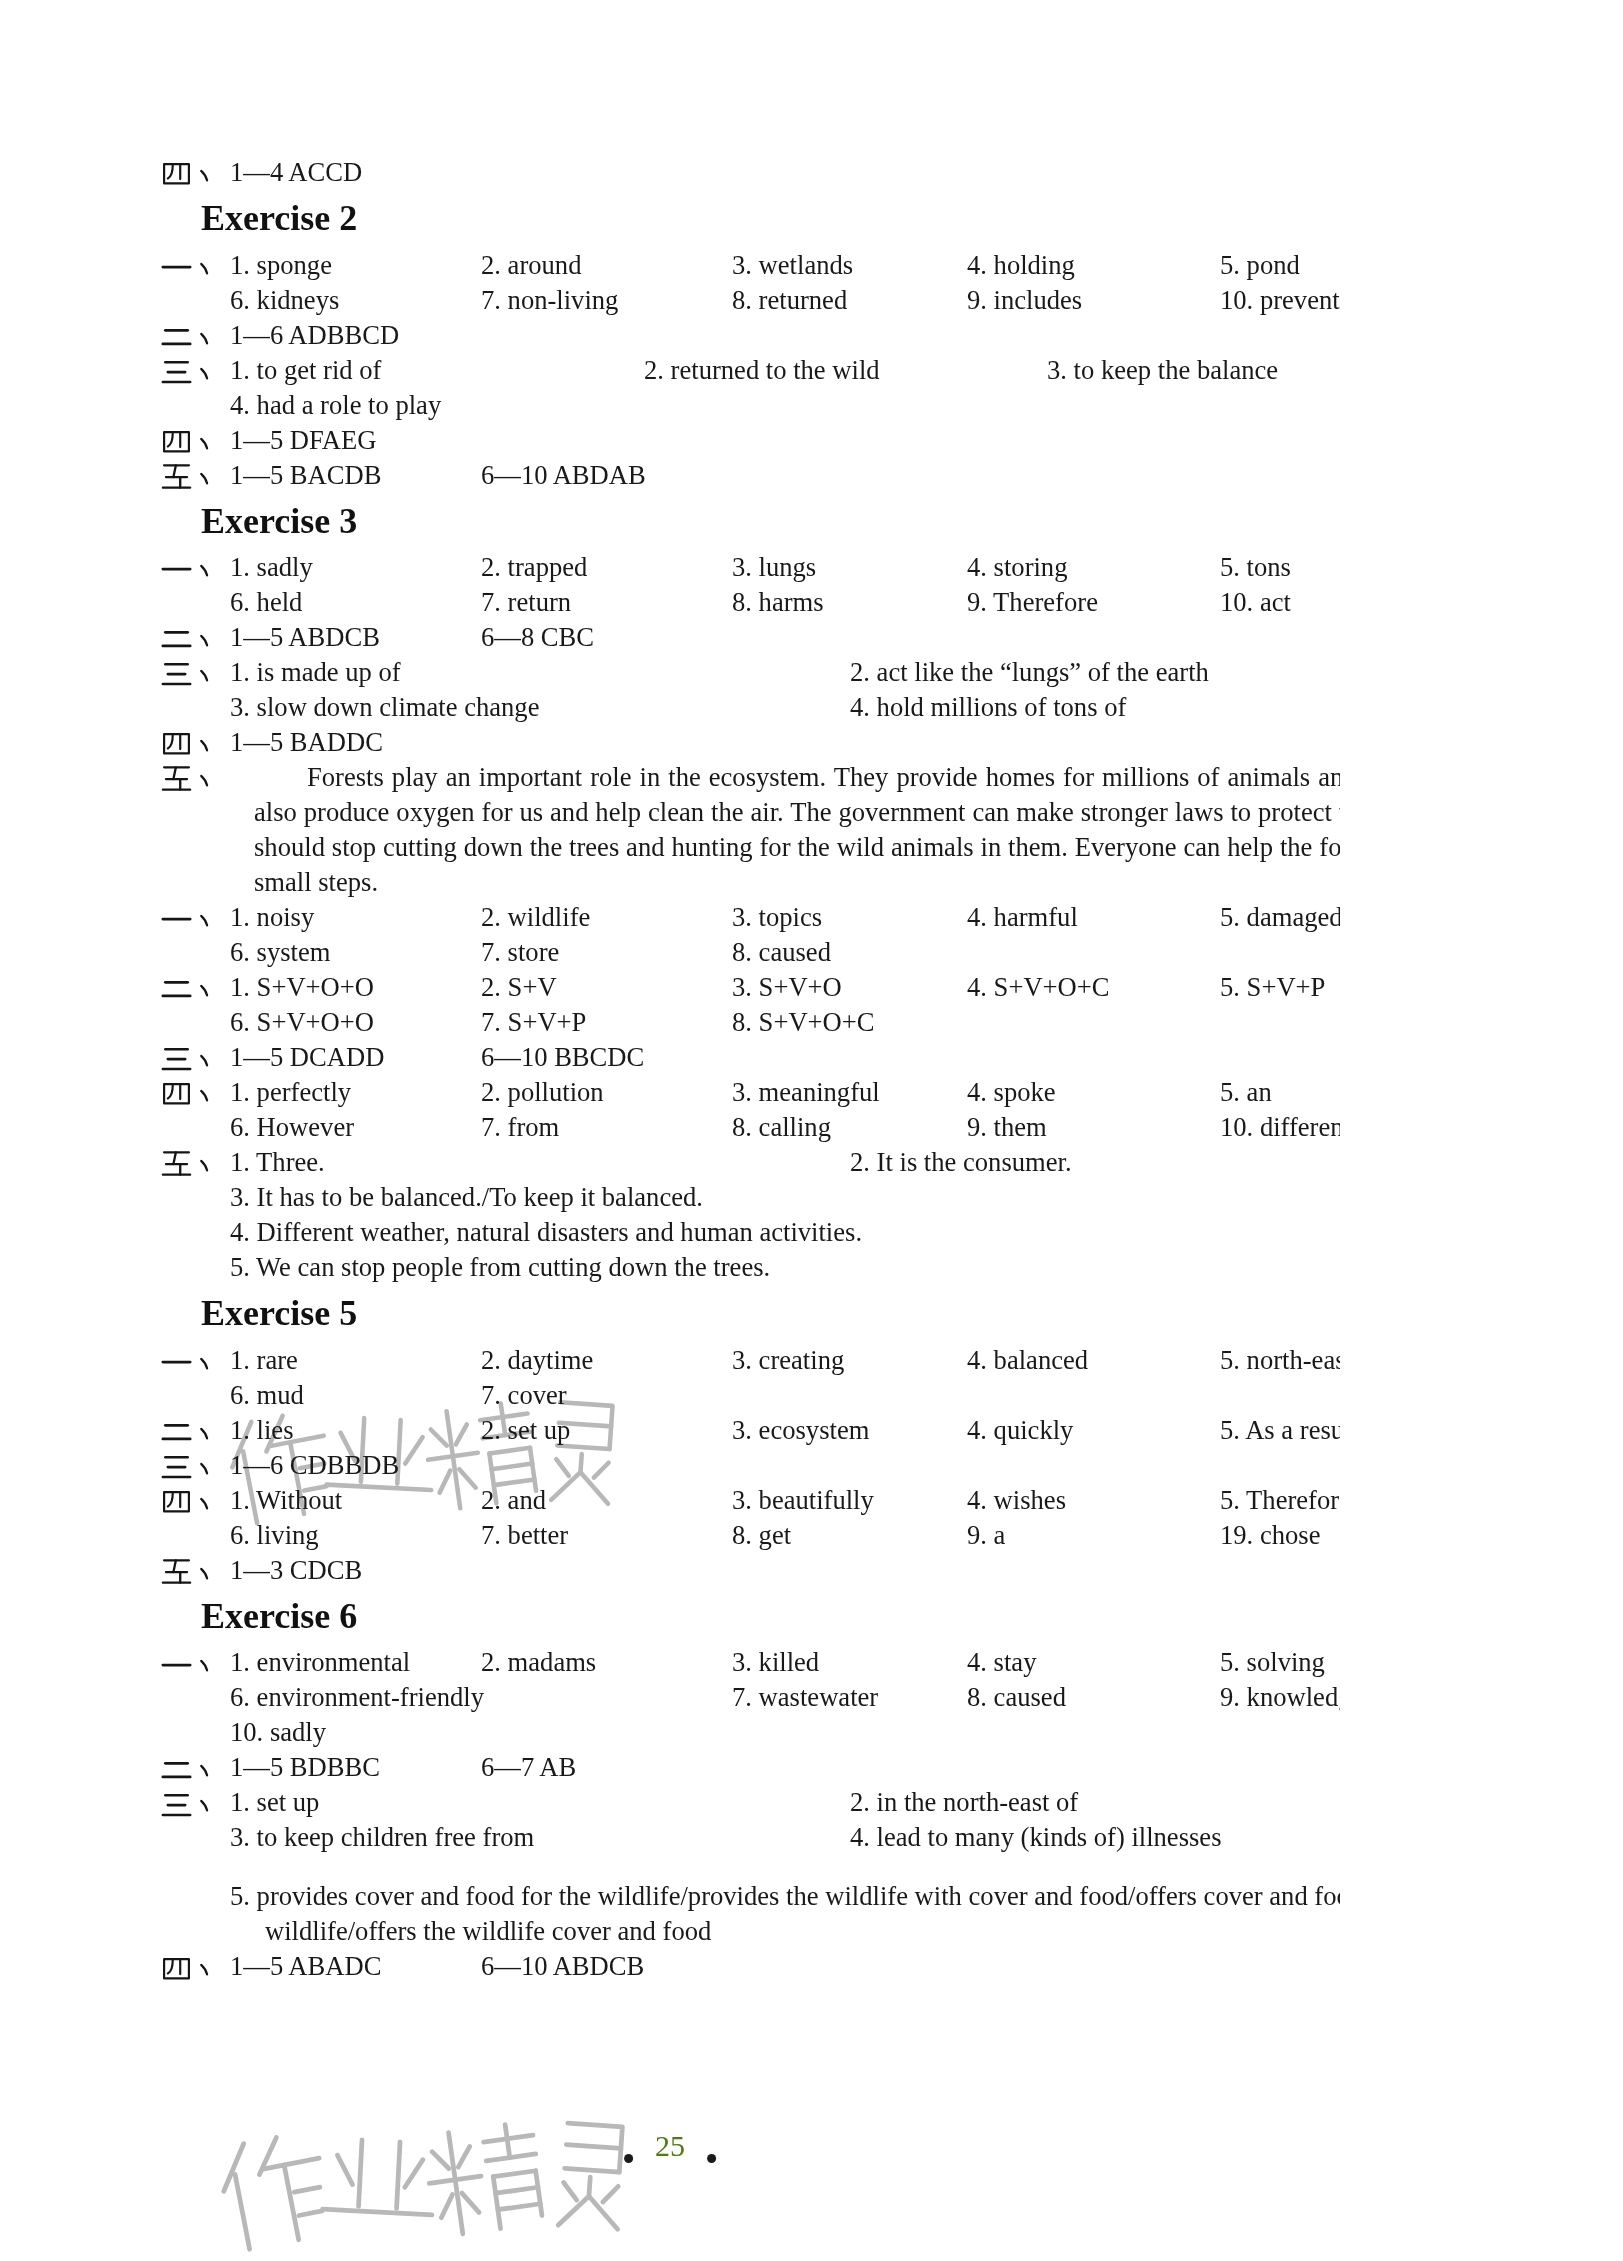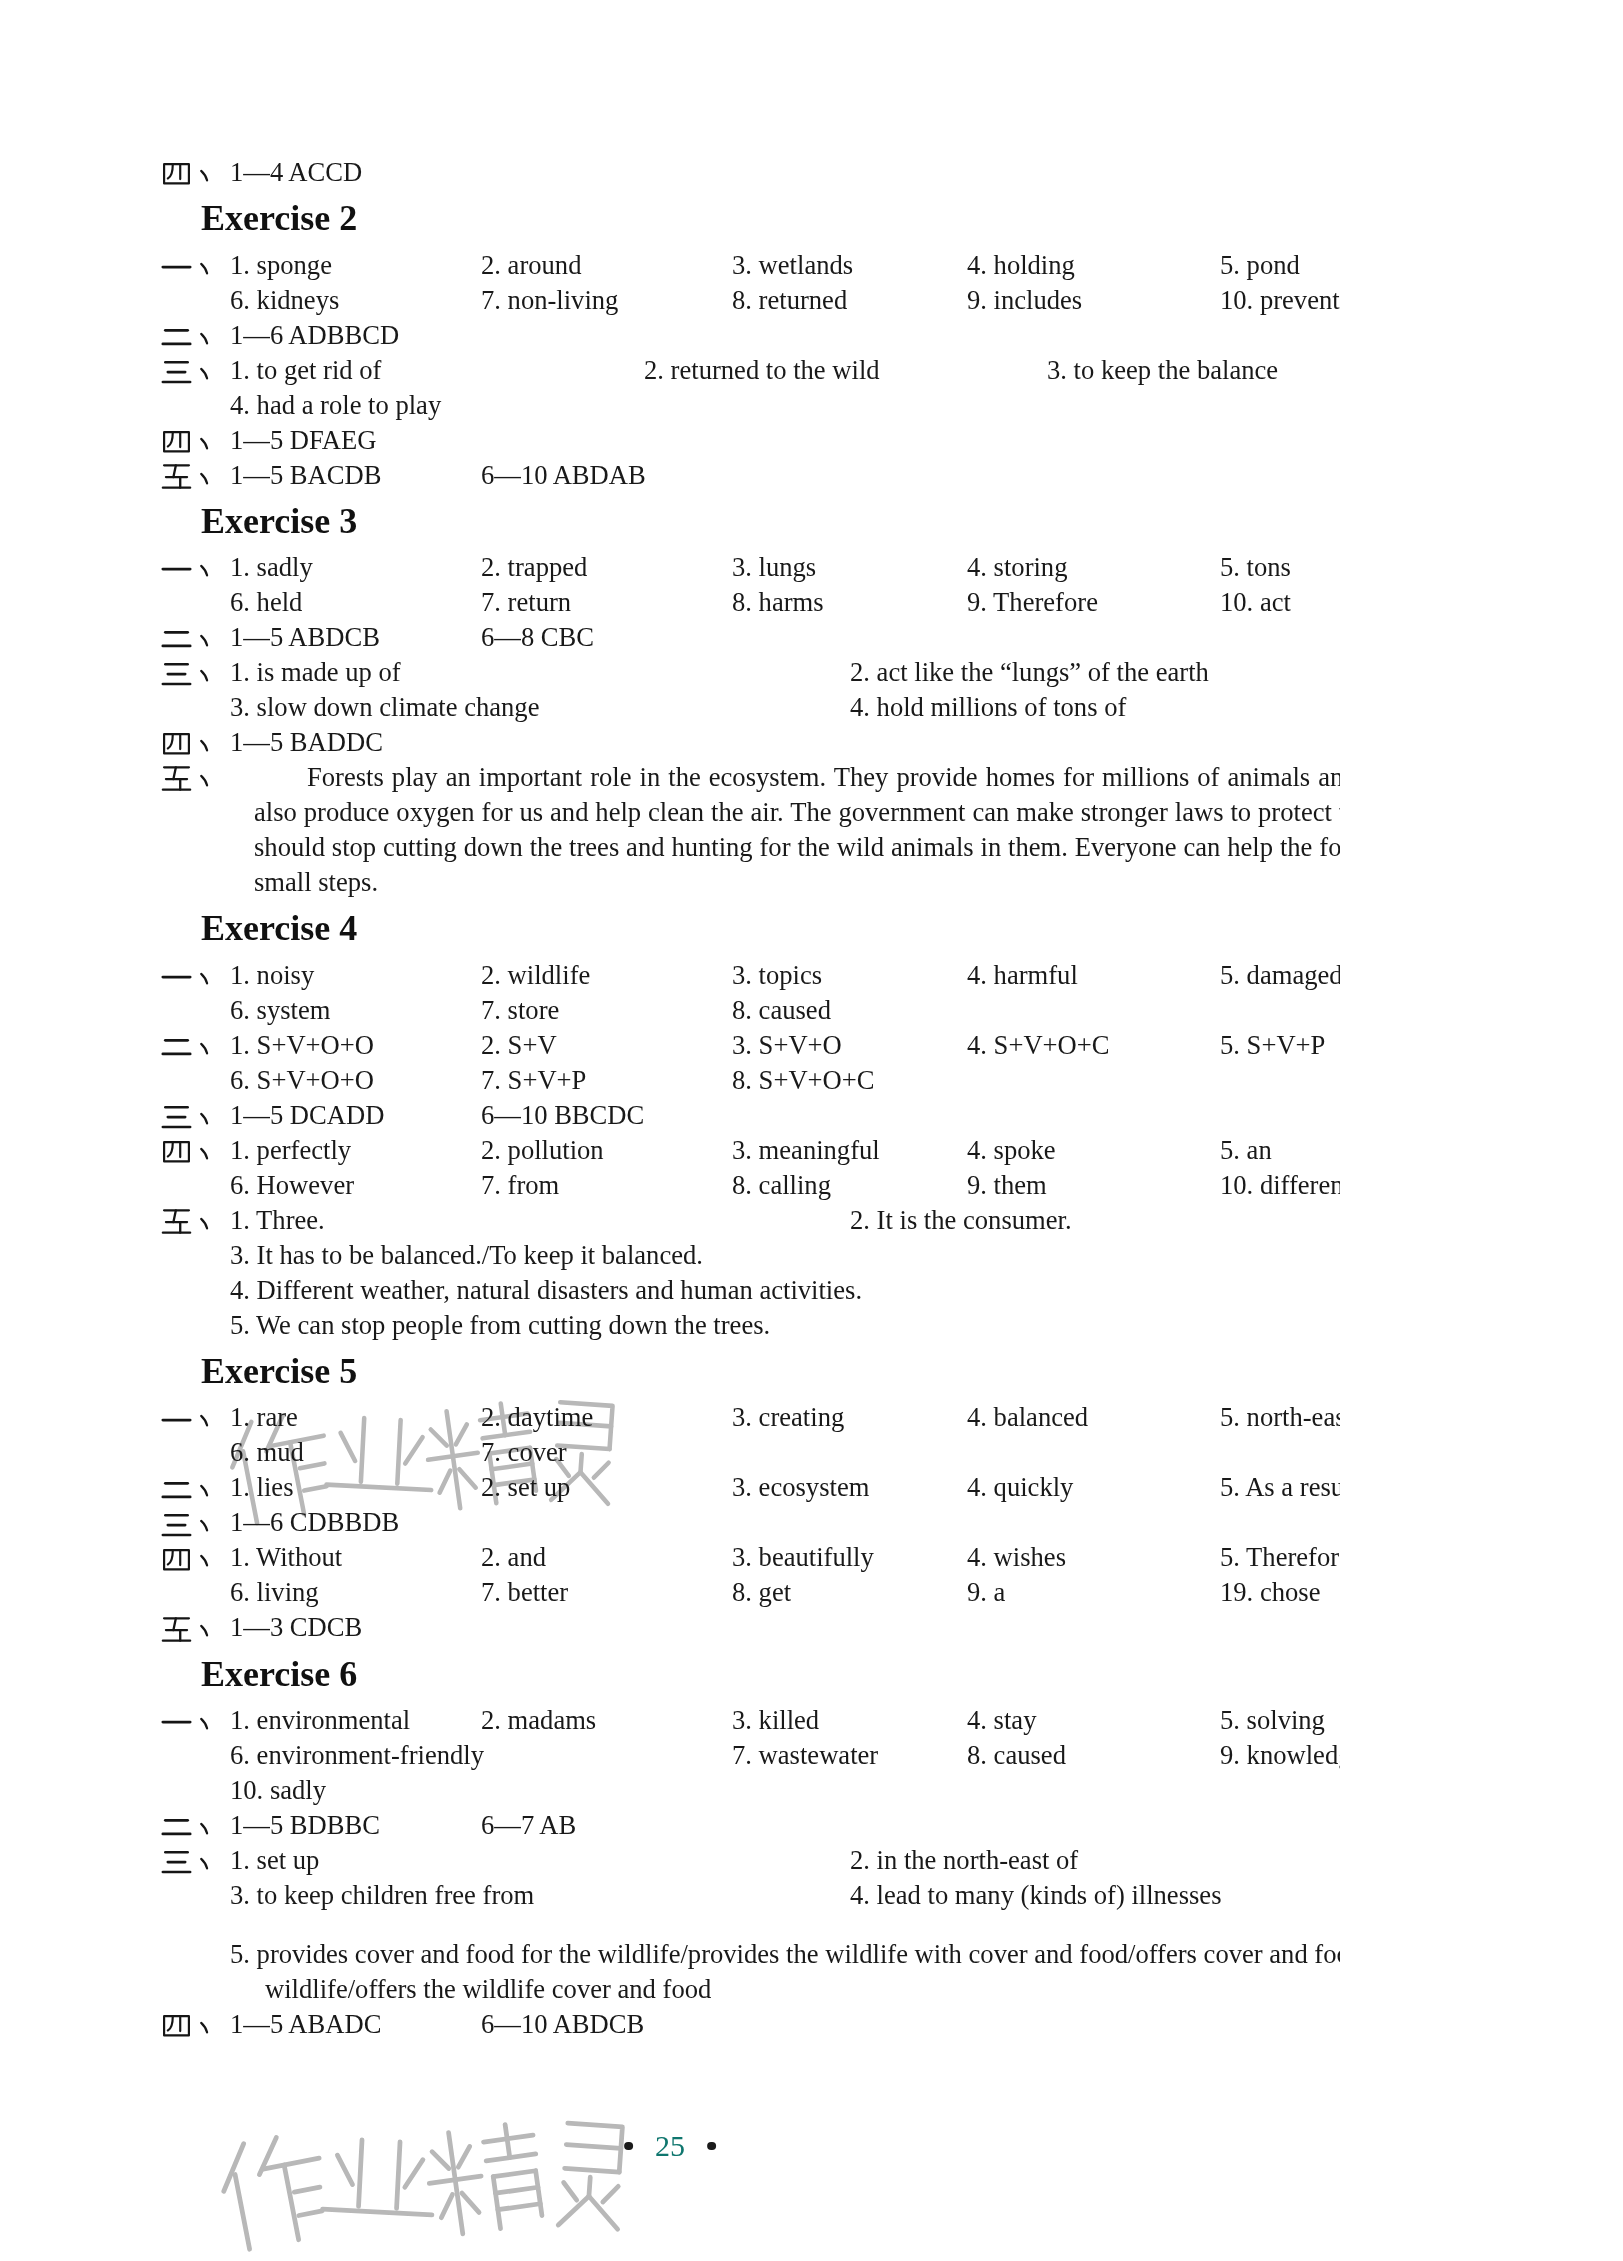--- a/index.html
+++ b/index.html
@@ -14,21 +14,21 @@
   .sec-lines{flex:1;min-width:0;}
   .line{min-height:35px;}
   .g5{display:grid;grid-template-columns:251px 251px 235px 253px minmax(0,1fr);}
   .g3{display:grid;grid-template-columns:414px 403px minmax(0,1fr);}
   .g2{display:grid;grid-template-columns:620px minmax(0,1fr);}
   .cell{white-space:nowrap;}
   .full{white-space:normal;}
   .hang{padding-left:35px;text-indent:-35px;max-width:1255px;margin-top:24px;}
   .para{text-align:justify;text-indent:53px;margin-left:24px;}
   .page-number{position:absolute;top:2129px;left:50%;transform:translateX(-50%);
-    font-size:30px;color:#0f766e;display:flex;align-items:center;}
+    font-size:30px;color:#4d7c0f;display:flex;align-items:flex-end;}
   .page-number .dot{width:8.9px;height:8.9px;border-radius:50%;background:#1a1a1a;display:inline-block;margin:0 22px;}
   .watermark{position:absolute;display:flex;pointer-events:none;}
   .wm-top{left:222px;top:1403px;transform:rotate(-3deg);}
   .wm-bottom{left:213px;top:2124px;transform:rotate(-3deg);}
   .watermark .wm-char{display:inline-block;margin-right:-13px;}
 </style>
 </head>
 <body>
 
 <div class="page">
@@ -333,21 +333,20 @@
             <path d="M6 86 H94" fill="none" stroke="#151515" stroke-width="7.5" stroke-linecap="round" stroke-linejoin="round"></path>
           </svg>
           <svg viewBox="0 0 100 100" width="22.5" height="22.5" class="tick">
             <path d="M32 34 Q52 52 58 76" fill="none" stroke="#151515" stroke-width="10" stroke-linecap="round" stroke-linejoin="round"></path>
           </svg>
         </div>
         <div class="sec-lines">
           <div class="line para">Forests play an important role in the ecosystem. They provide homes for millions of animals and plants. They also produce oxygen for us and help clean the air. The government can make stronger laws to protect the forests. We should stop cutting down the trees and hunting for the wild animals in them. Everyone can help the forests by taking small steps.</div>
         </div>
       </div>
-      <h2 class="ex-title">Exercise 4</h2>
       <div class="section">
         <div class="marker">
           <svg viewBox="0 0 100 100" width="31" height="31" class="char">
             <path d="M6 52 H94" fill="none" stroke="#151515" stroke-width="9" stroke-linecap="round" stroke-linejoin="round"></path>
           </svg>
           <svg viewBox="0 0 100 100" width="22.5" height="22.5" class="tick">
             <path d="M32 34 Q52 52 58 76" fill="none" stroke="#151515" stroke-width="10" stroke-linecap="round" stroke-linejoin="round"></path>
           </svg>
         </div>
         <div class="sec-lines">

